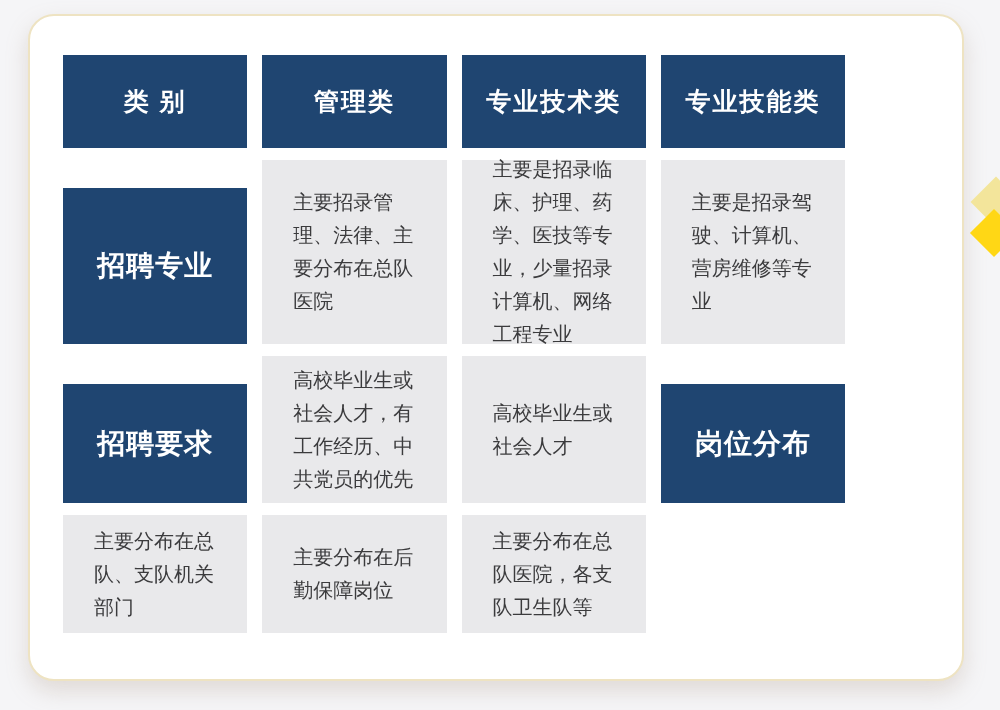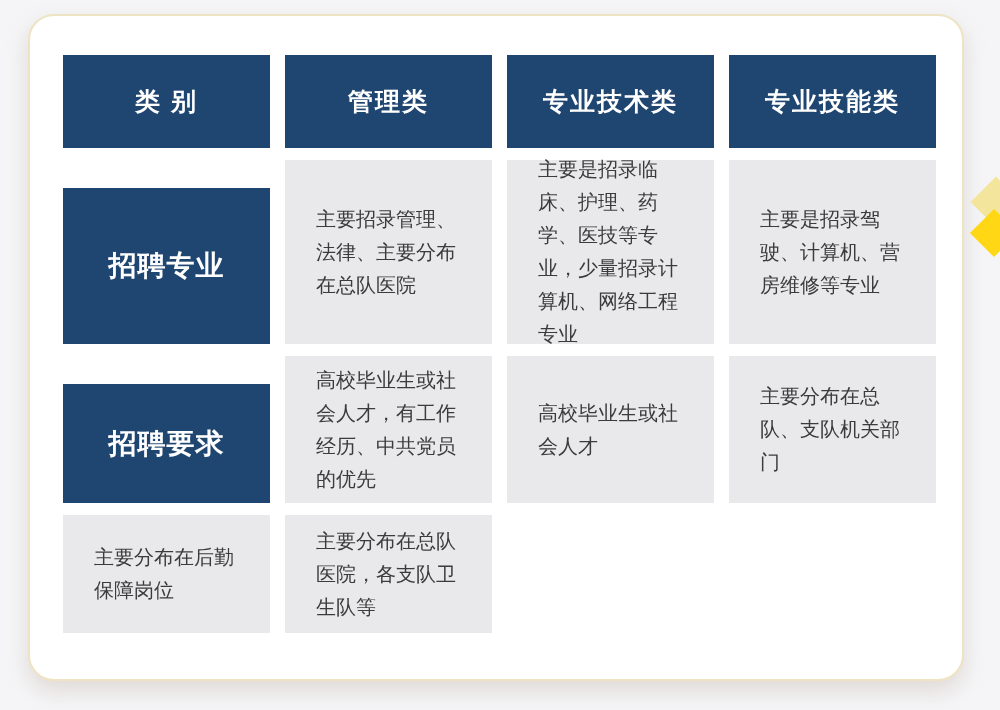--- a/index.html
+++ b/index.html
@@ -17,21 +17,21 @@
     width: 936px; height: 667px;
     background: #ffffff;
     border: 2px solid #eee3c2;
     border-radius: 26px;
     box-shadow: 0 10px 22px rgba(168, 148, 130, 0.28);
     box-sizing: border-box;
   }
   .grid {
     position: absolute;
     left: 33px; top: 39px;
-    width: 873px;
+    width: 782px;
     display: grid;
     grid-template-columns: repeat(4, 1fr);
     grid-template-rows: 93px 184px 147px 118px;
     column-gap: 15px;
     row-gap: 12px;
   }
   .cell {
     box-sizing: border-box;
     display: flex;
     align-items: center;
@@ -85,20 +85,21 @@
 
       <div class="cell navy label-cell">招聘专业</div>
       <div class="cell content-cell">主要招录管理、法律、主要分布在总队医院</div>
       <div class="cell content-cell">主要是招录临床、护理、药学、医技等专业，少量招录计算机、网络工程专业</div>
       <div class="cell content-cell">主要是招录驾驶、计算机、营房维修等专业</div>
 
       <div class="cell navy label-cell">招聘要求</div>
       <div class="cell content-cell">高校毕业生或社会人才，有工作经历、中共党员的优先</div>
       <div class="cell content-cell">高校毕业生或社会人才</div>
 
+      <div class="cell navy label-cell">岗位分布</div>
       <div class="cell content-cell">主要分布在总队、支队机关部门</div>
       <div class="cell content-cell">主要分布在后勤保障岗位</div>
       <div class="cell content-cell">主要分布在总队医院，各支队卫生队等</div>
 
     </div>
   </div>
 
   <div class="diamond pale"></div>
   <div class="diamond bright"></div>
 

